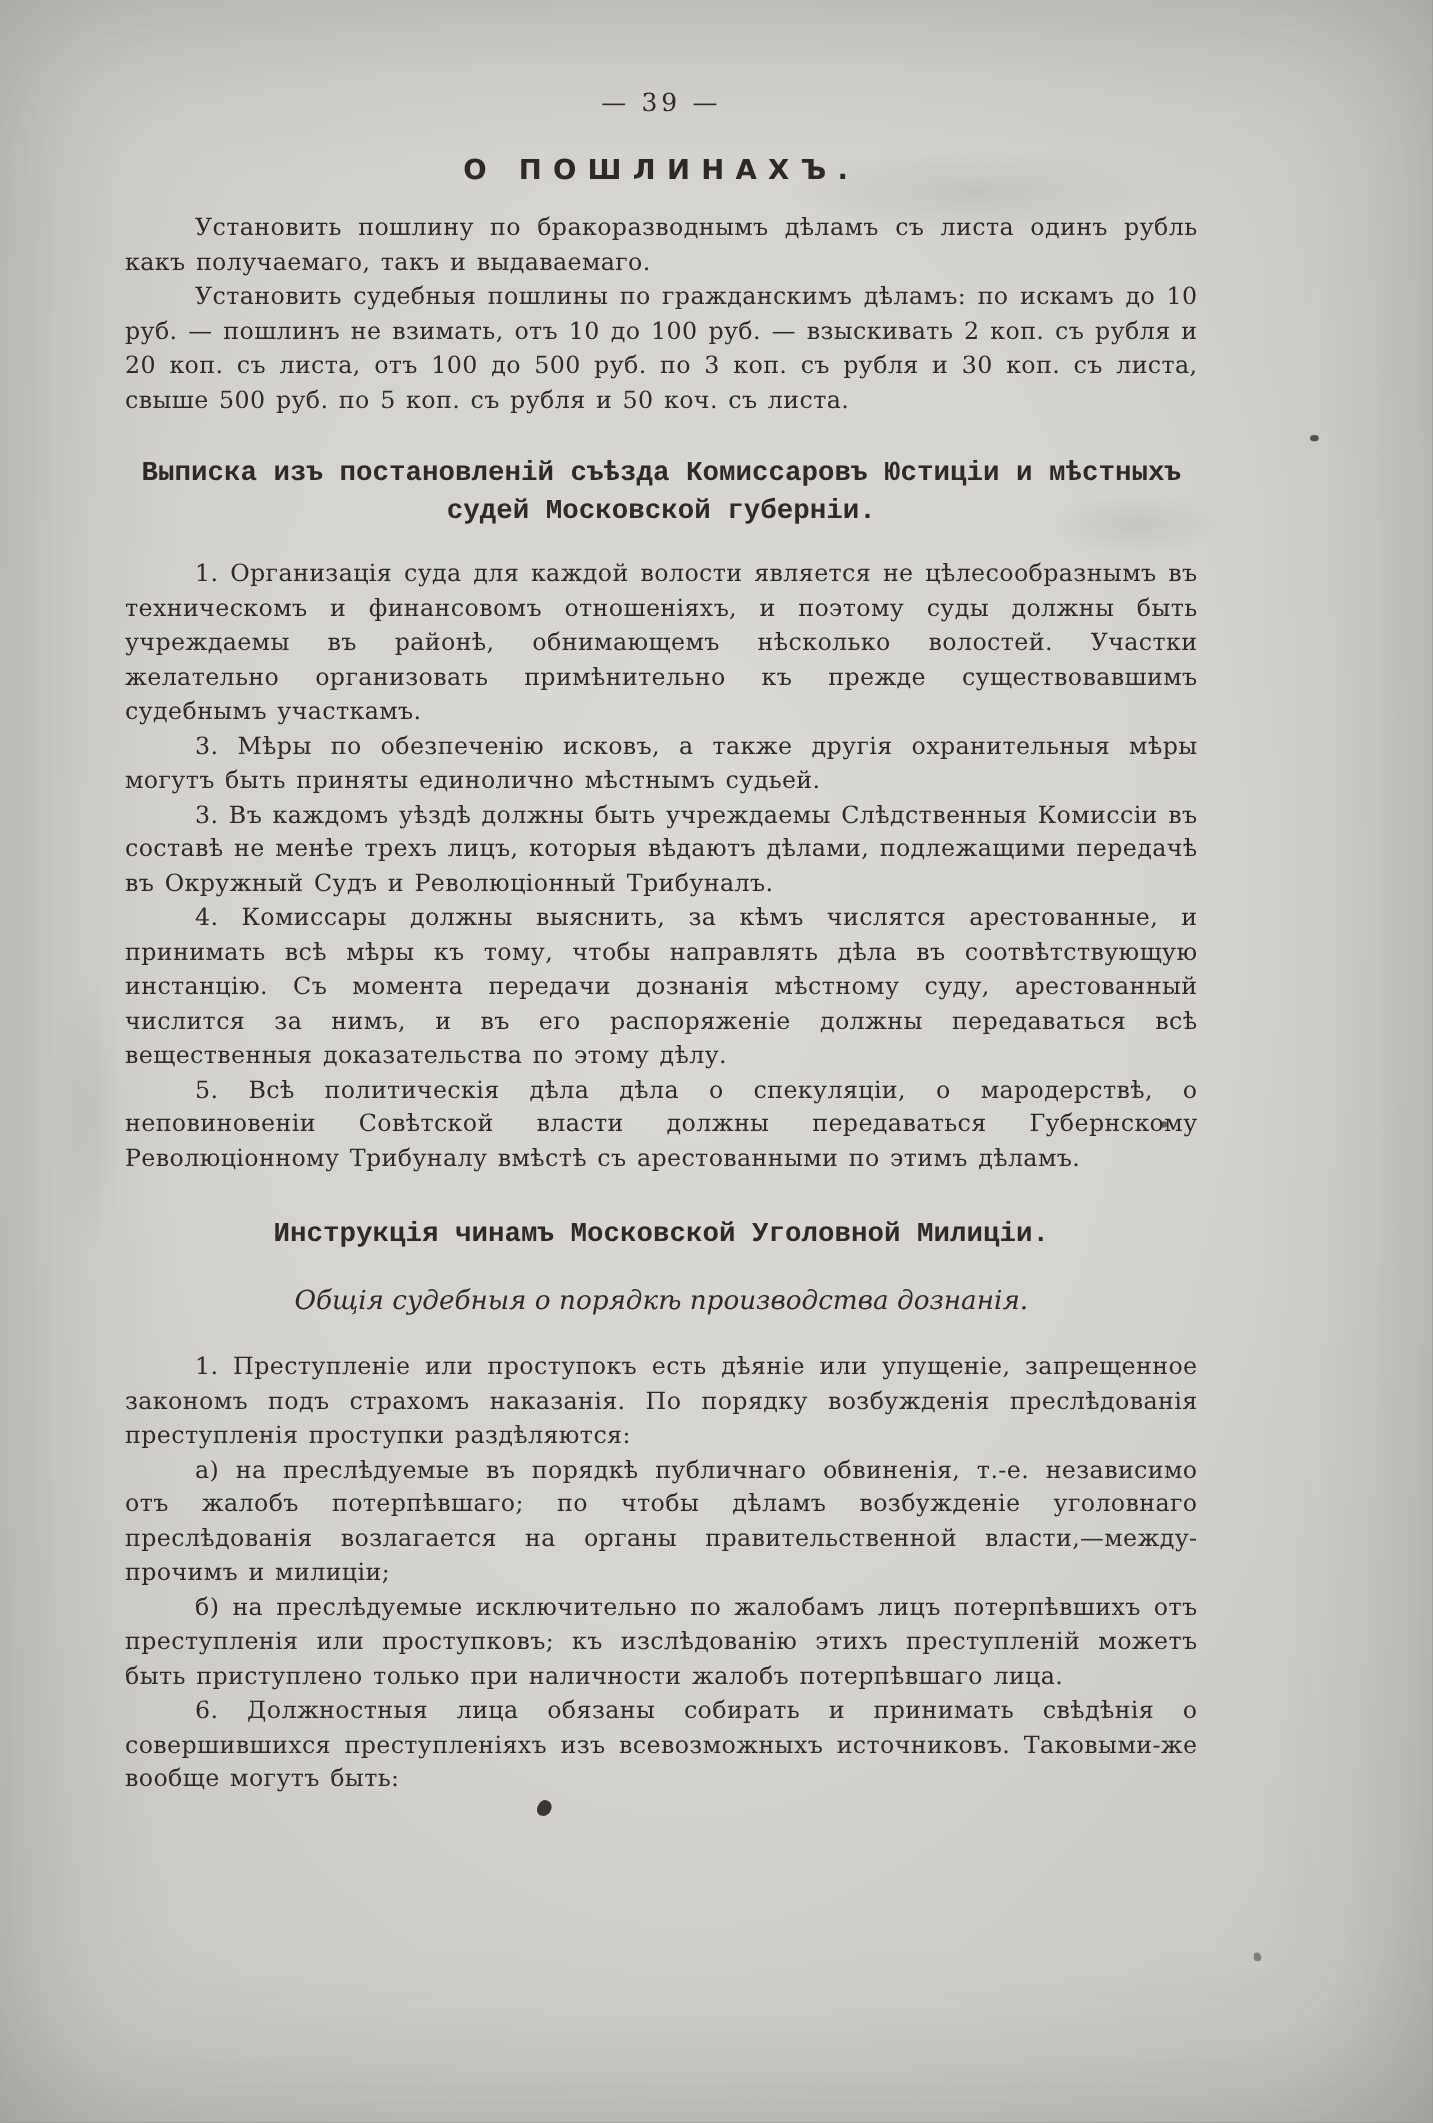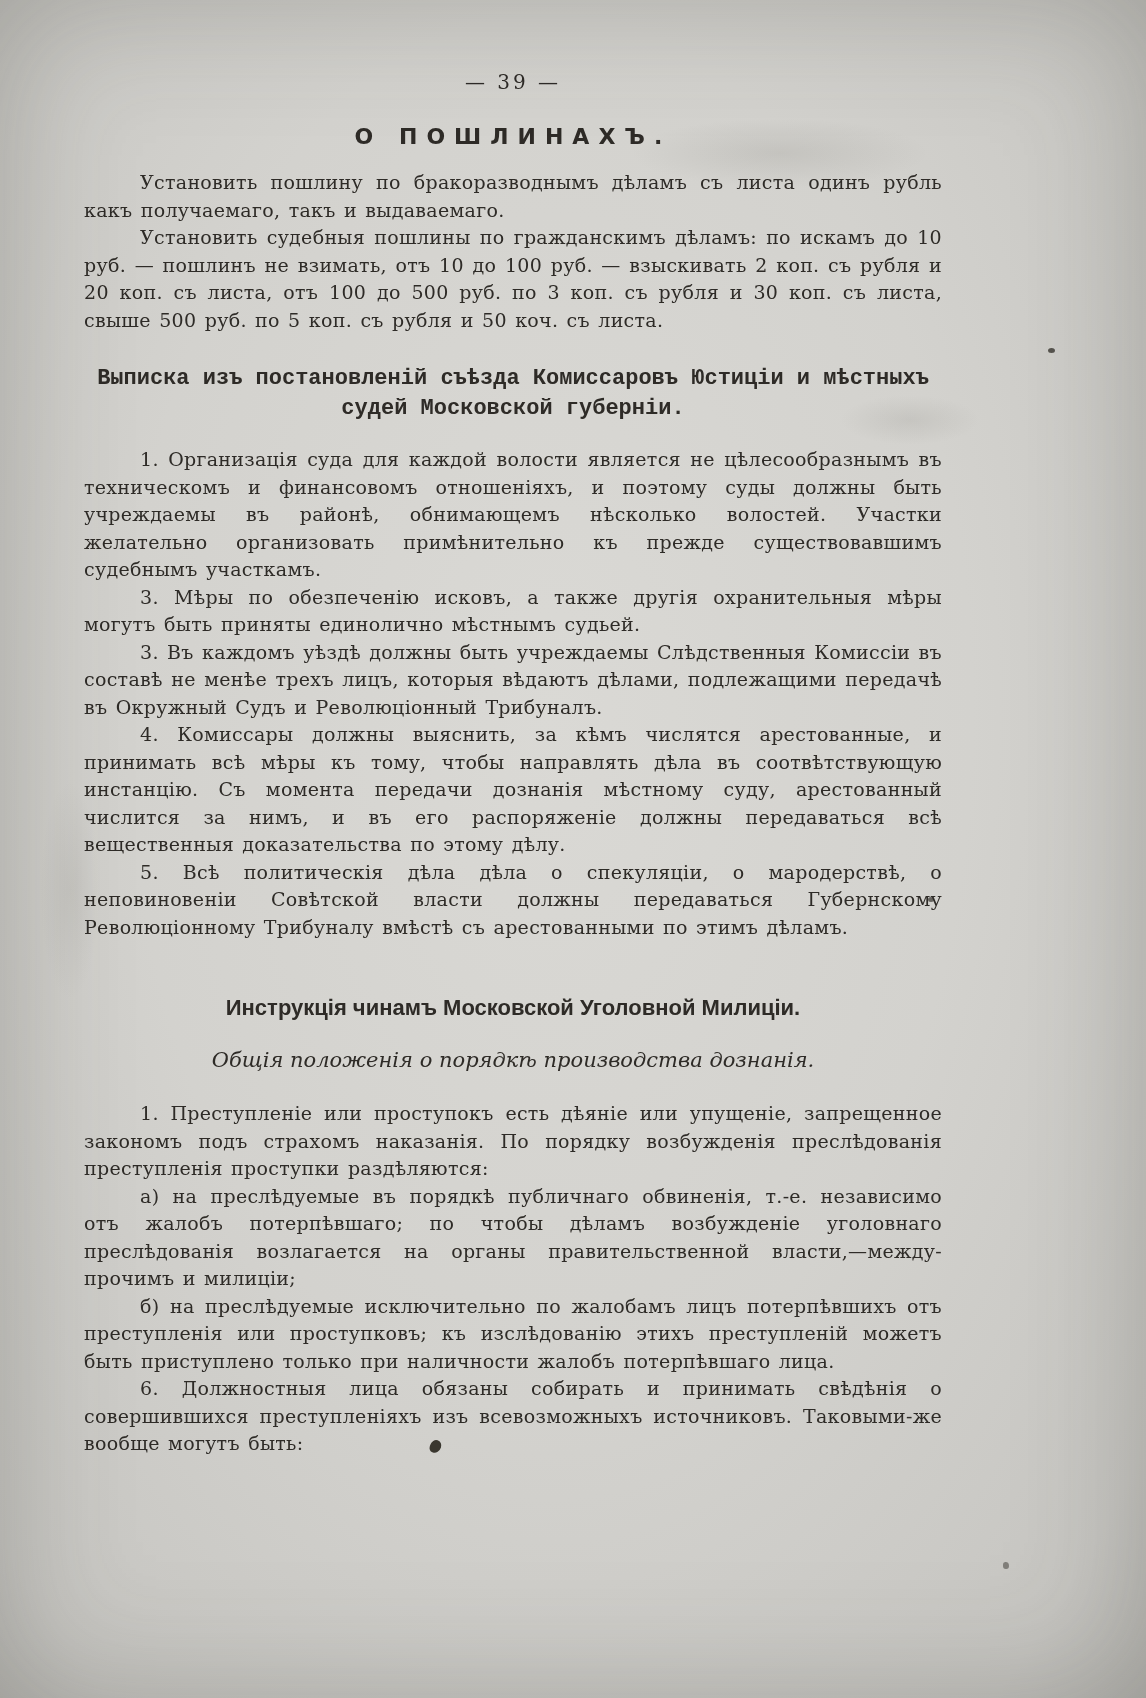--- a/index.html
+++ b/index.html
@@ -16,21 +16,21 @@
   }
   .page::after {
     content: "";
     position: absolute;
     inset: 0;
     box-shadow: inset 0 0 130px rgba(62, 60, 55, 0.28);
     pointer-events: none;
   }
   .content {
     position: absolute;
-    left: 84px;
+    left: 100px;
     top: 70px;
     width: 858px;
   }
   .page-number {
     text-align: center;
     font-size: 20px;
     letter-spacing: 3px;
     margin: 0 0 30px 0;
   }
   h1.fees-heading {
@@ -52,23 +52,23 @@
   }
   h2.bold-heading {
     margin: 30px 10px 22px 10px;
     text-align: center;
     font-family: Liberation Mono, monospace;
     font-weight: bold;
     font-size: 22px;
     line-height: 30px;
   }
   h2.militia-heading {
-    margin: 52px 0 24px 0;
+    margin: 32px 0 24px 0;
     text-align: center;
-    font-family: Liberation Sans, sans-serif;
+    font-family: Liberation Mono, monospace;
     font-weight: bold;
     font-size: 22px;
     line-height: 30px;
   }
   .subheading {
     margin: 0 0 26px 0;
     text-align: center;
     font-style: italic;
     font-size: 21px;
     line-height: 27px;
@@ -136,21 +136,21 @@
     <h2 class="bold-heading">Выписка изъ постановленій съѣзда Комиссаровъ Юстиціи и мѣстныхъ судей Московской губерніи.</h2>
 
     <p class="body-par">1. Организація суда для каждой волости является не цѣлесообразнымъ въ техническомъ и финансовомъ отношеніяхъ, и поэтому суды должны быть учреждаемы въ районѣ, обнимающемъ нѣсколько волостей. Участки желательно организовать примѣнительно къ прежде существовавшимъ судебнымъ участкамъ.</p>
     <p class="body-par">3. Мѣры по обезпеченію исковъ, а также другія охранительныя мѣры могутъ быть приняты единолично мѣстнымъ судьей.</p>
     <p class="body-par">3. Въ каждомъ уѣздѣ должны быть учреждаемы Слѣдственныя Комиссіи въ составѣ не менѣе трехъ лицъ, которыя вѣдаютъ дѣлами, подлежащими передачѣ въ Окружный Судъ и Революціонный Трибуналъ.</p>
     <p class="body-par">4. Комиссары должны выяснить, за кѣмъ числятся арестованные, и принимать всѣ мѣры къ тому, чтобы направлять дѣла въ соотвѣтствующую инстанцію. Съ момента передачи дознанія мѣстному суду, арестованный числится за нимъ, и въ его распоряженіе должны передаваться всѣ вещественныя доказательства по этому дѣлу.</p>
     <p class="body-par">5. Всѣ политическія дѣла дѣла о спекуляціи, о мародерствѣ, о неповиновеніи Совѣтской власти должны передаваться Губернскому Революціонному Трибуналу вмѣстѣ съ арестованными по этимъ дѣламъ.</p>
 
     <h2 class="militia-heading">Инструкція чинамъ Московской Уголовной Милиціи.</h2>
 
-    <div class="subheading">Общія положенія о порядкѣ производства дознанія.</div>
+    <div class="subheading">Общія судебныя о порядкѣ производства дознанія.</div>
 
     <p class="body-par">1. Преступленіе или проступокъ есть дѣяніе или упущеніе, запрещенное закономъ подъ страхомъ наказанія. По порядку возбужденія преслѣдованія преступленія проступки раздѣляются:</p>
     <p class="body-par">а) на преслѣдуемые въ порядкѣ публичнаго обвиненія, т.-е. независимо отъ жалобъ потерпѣвшаго; по чтобы дѣламъ возбужденіе уголовнаго преслѣдованія возлагается на органы правительственной власти,—между-прочимъ и милиціи;</p>
     <p class="body-par">б) на преслѣдуемые исключительно по жалобамъ лицъ потерпѣвшихъ отъ преступленія или проступковъ; къ изслѣдованію этихъ преступленій можетъ быть приступлено только при наличности жалобъ потерпѣвшаго лица.</p>
     <p class="body-par">6. Должностныя лица обязаны собирать и принимать свѣдѣнія о совершившихся преступленіяхъ изъ всевозможныхъ источниковъ. Таковыми-же вообще могутъ быть:</p>
 
   </div>
 </div>
 
 </body></html>

